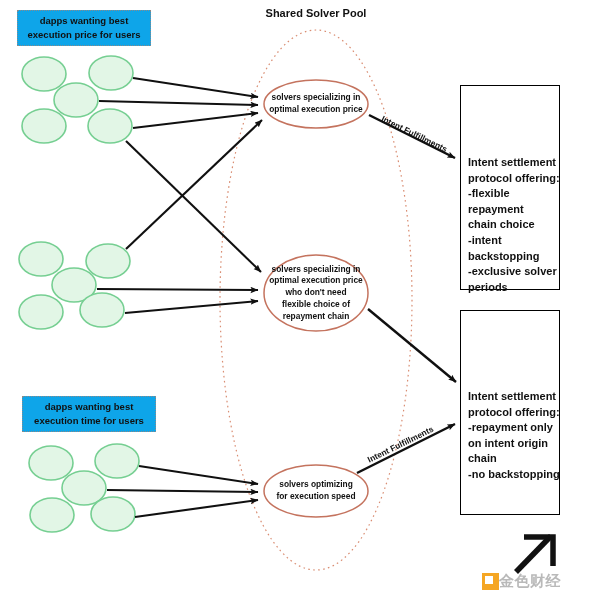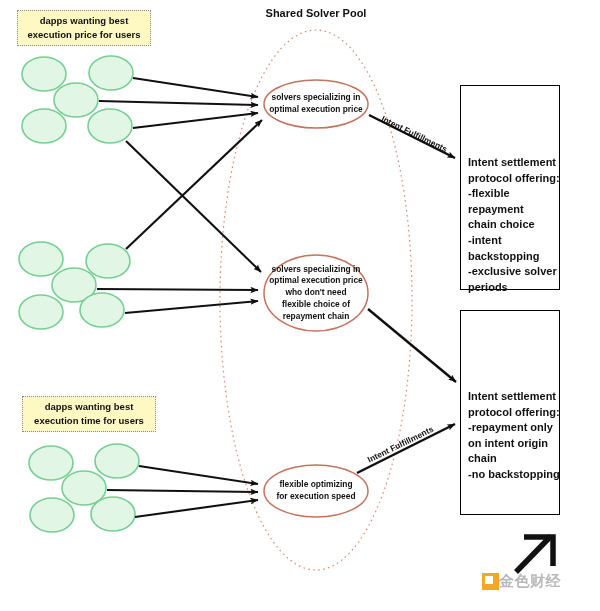--- a/index.html
+++ b/index.html
@@ -2,21 +2,21 @@
 <html><head>
 <meta charset="utf-8">
 <style>
   html,body{margin:0;padding:0;background:#ffffff;}
   body{width:600px;height:611px;position:relative;overflow:hidden;
        font-family:"Liberation Sans","DejaVu Sans",sans-serif;color:#111;}
   #canvas{position:absolute;left:0;top:0;width:600px;height:611px;}
   .svg-layer{position:absolute;left:0;top:0;width:600px;height:611px;}
 
   
-  .dapp-box{position:absolute;border:1px dotted #8a8a8a;background:#fef9c3;
+  .dapp-box{position:absolute;border:1px dotted #8a8a8a;background:#0ea5e9;
             display:flex;align-items:center;justify-content:center;
             text-align:center;font-size:9.5px;font-weight:bold;line-height:1.45;
             color:#111;padding:4px 6px;box-sizing:border-box;}
 
   
   .heading{position:absolute;text-align:center;font-size:11px;font-weight:bold;
            line-height:1.3;color:#111;}
 
   
   .net-box{position:absolute;border:1.6px solid #000;background:#fff;box-sizing:border-box;}
@@ -125,21 +125,21 @@
 
   <div class="solver-text" style="left:261px;top:84px;width:110px;height:40px;">solvers specializing in
 optimal execution price</div>
 
   <div class="solver-text" style="left:261px;top:261px;width:110px;height:64px;">solvers specializing in
 optimal execution price
 who don't need
 flexible choice of
 repayment chain</div>
 
-  <div class="solver-text" style="left:261px;top:471px;width:110px;height:40px;">flexible optimizing
+  <div class="solver-text" style="left:261px;top:471px;width:110px;height:40px;">solvers optimizing
 for execution speed</div>
 
   <div class="net-box" style="left:460px;top:85px;width:100px;height:205px;"></div>
   <div class="net-text" style="left:468px;top:155px;width:92px;">Intent settlement
 protocol offering:
 -flexible repayment
 chain choice
 -intent backstopping
 -exclusive solver
 periods</div>

